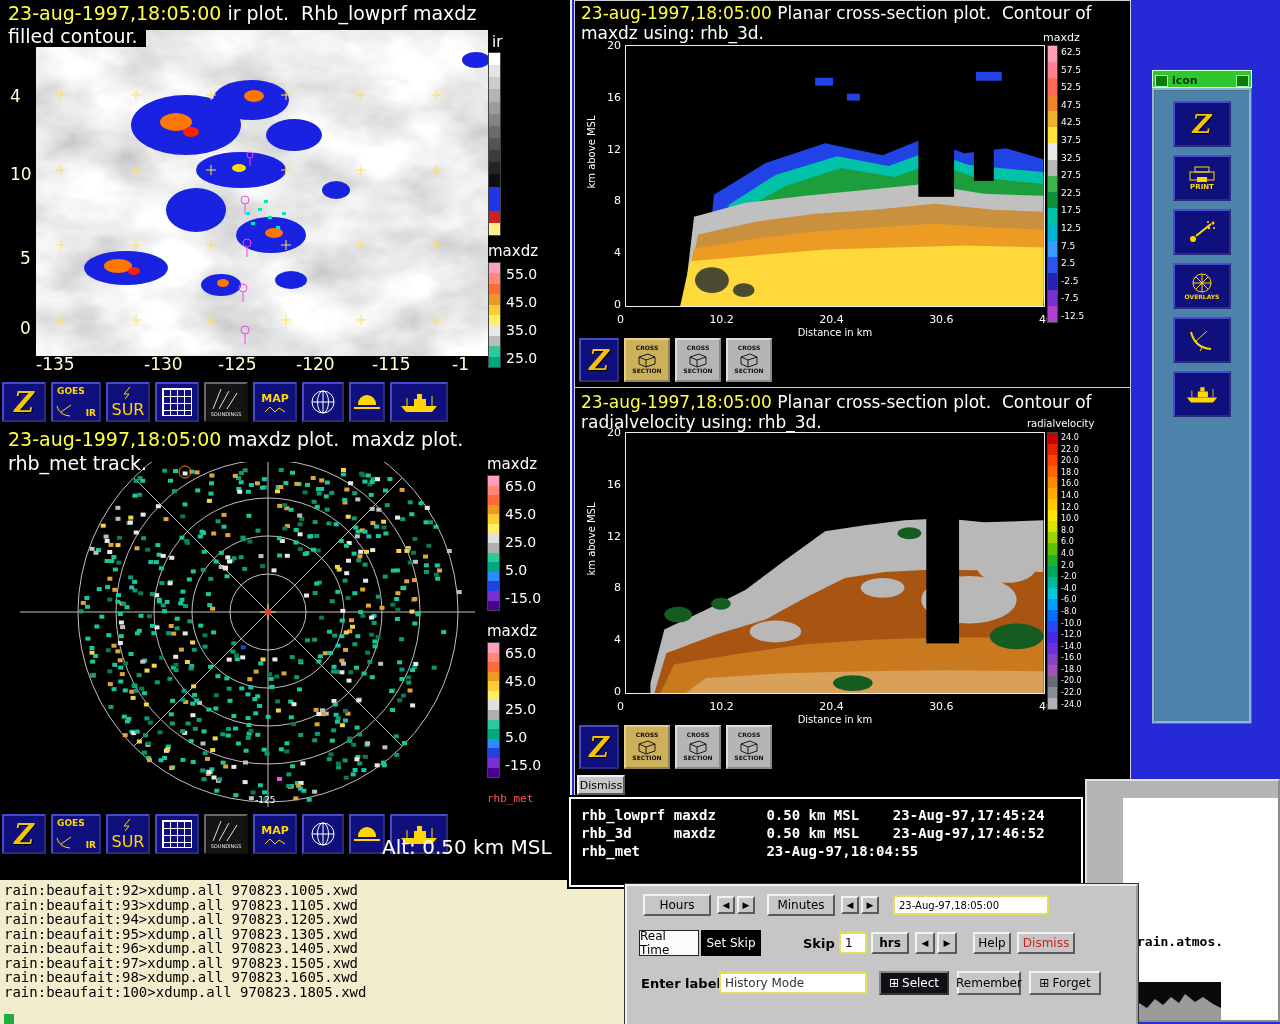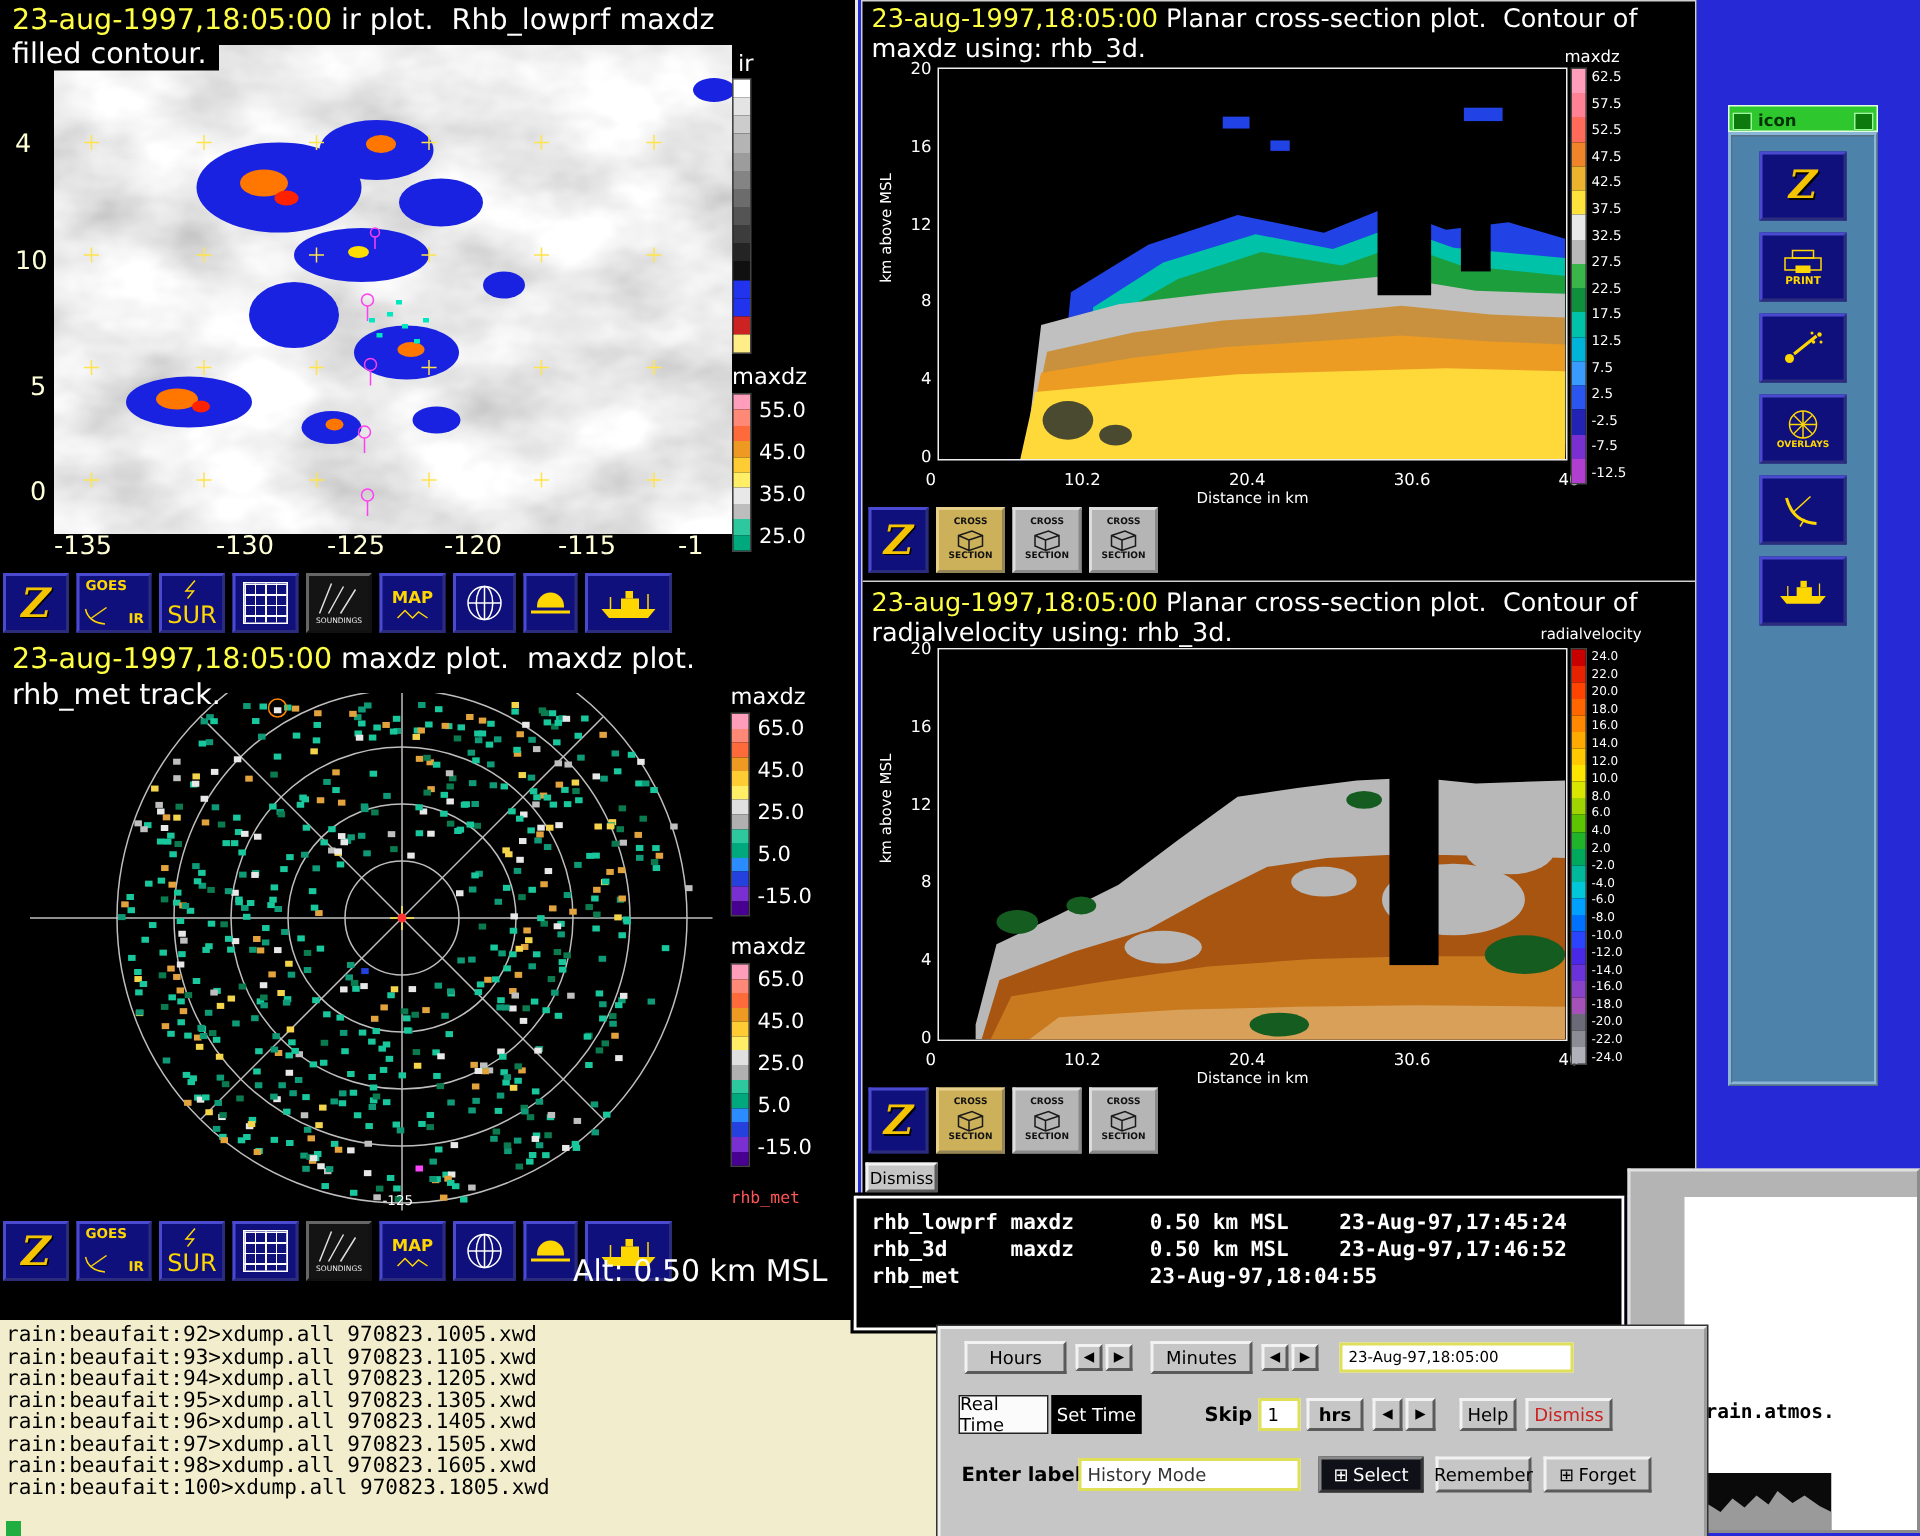--- a/index.html
+++ b/index.html
@@ -1300,21 +1300,21 @@
 <div id="time-win">
   <div class="b3" style="left:16px;top:8px;width:68px;height:22px">Hours</div>
   <div class="b3" style="left:90px;top:10px;width:18px;height:18px;font-size:9px">◀</div>
   <div class="b3" style="left:110px;top:10px;width:18px;height:18px;font-size:9px">▶</div>
   <div class="b3" style="left:140px;top:8px;width:68px;height:22px">Minutes</div>
   <div class="b3" style="left:214px;top:10px;width:18px;height:18px;font-size:9px">◀</div>
   <div class="b3" style="left:234px;top:10px;width:18px;height:18px;font-size:9px">▶</div>
   <div class="field" style="left:266px;top:9px;width:156px;height:20px;font-size:10px">23-Aug-97,18:05:00</div>
 
   <div class="btn-lite" style="left:12px;top:44px;width:60px;height:26px">Real Time</div>
-  <div class="btn-dark" style="left:74px;top:44px;width:60px;height:26px">Set Time</div>
+  <div class="btn-dark" style="left:74px;top:44px;width:60px;height:26px">Set Skip</div>
   <div class="blab" style="left:176px;top:50px">Skip</div>
   <div class="field" style="left:212px;top:46px;width:28px;height:22px;font-size:12px">1</div>
   <div class="b3" style="left:244px;top:46px;width:38px;height:22px;font-weight:bold">hrs</div>
   <div class="b3" style="left:288px;top:46px;width:20px;height:22px;font-size:9px">◀</div>
   <div class="b3" style="left:310px;top:46px;width:20px;height:22px;font-size:9px">▶</div>
   <div class="b3" style="left:346px;top:46px;width:38px;height:22px">Help</div>
   <div class="b3" style="left:390px;top:46px;width:58px;height:22px;color:#cc2222">Dismiss</div>
 
   <div class="blab" style="left:14px;top:90px">Enter label:</div>
   <div class="field" style="left:92px;top:86px;width:148px;height:22px;font-size:12px;color:#333">History Mode</div>

